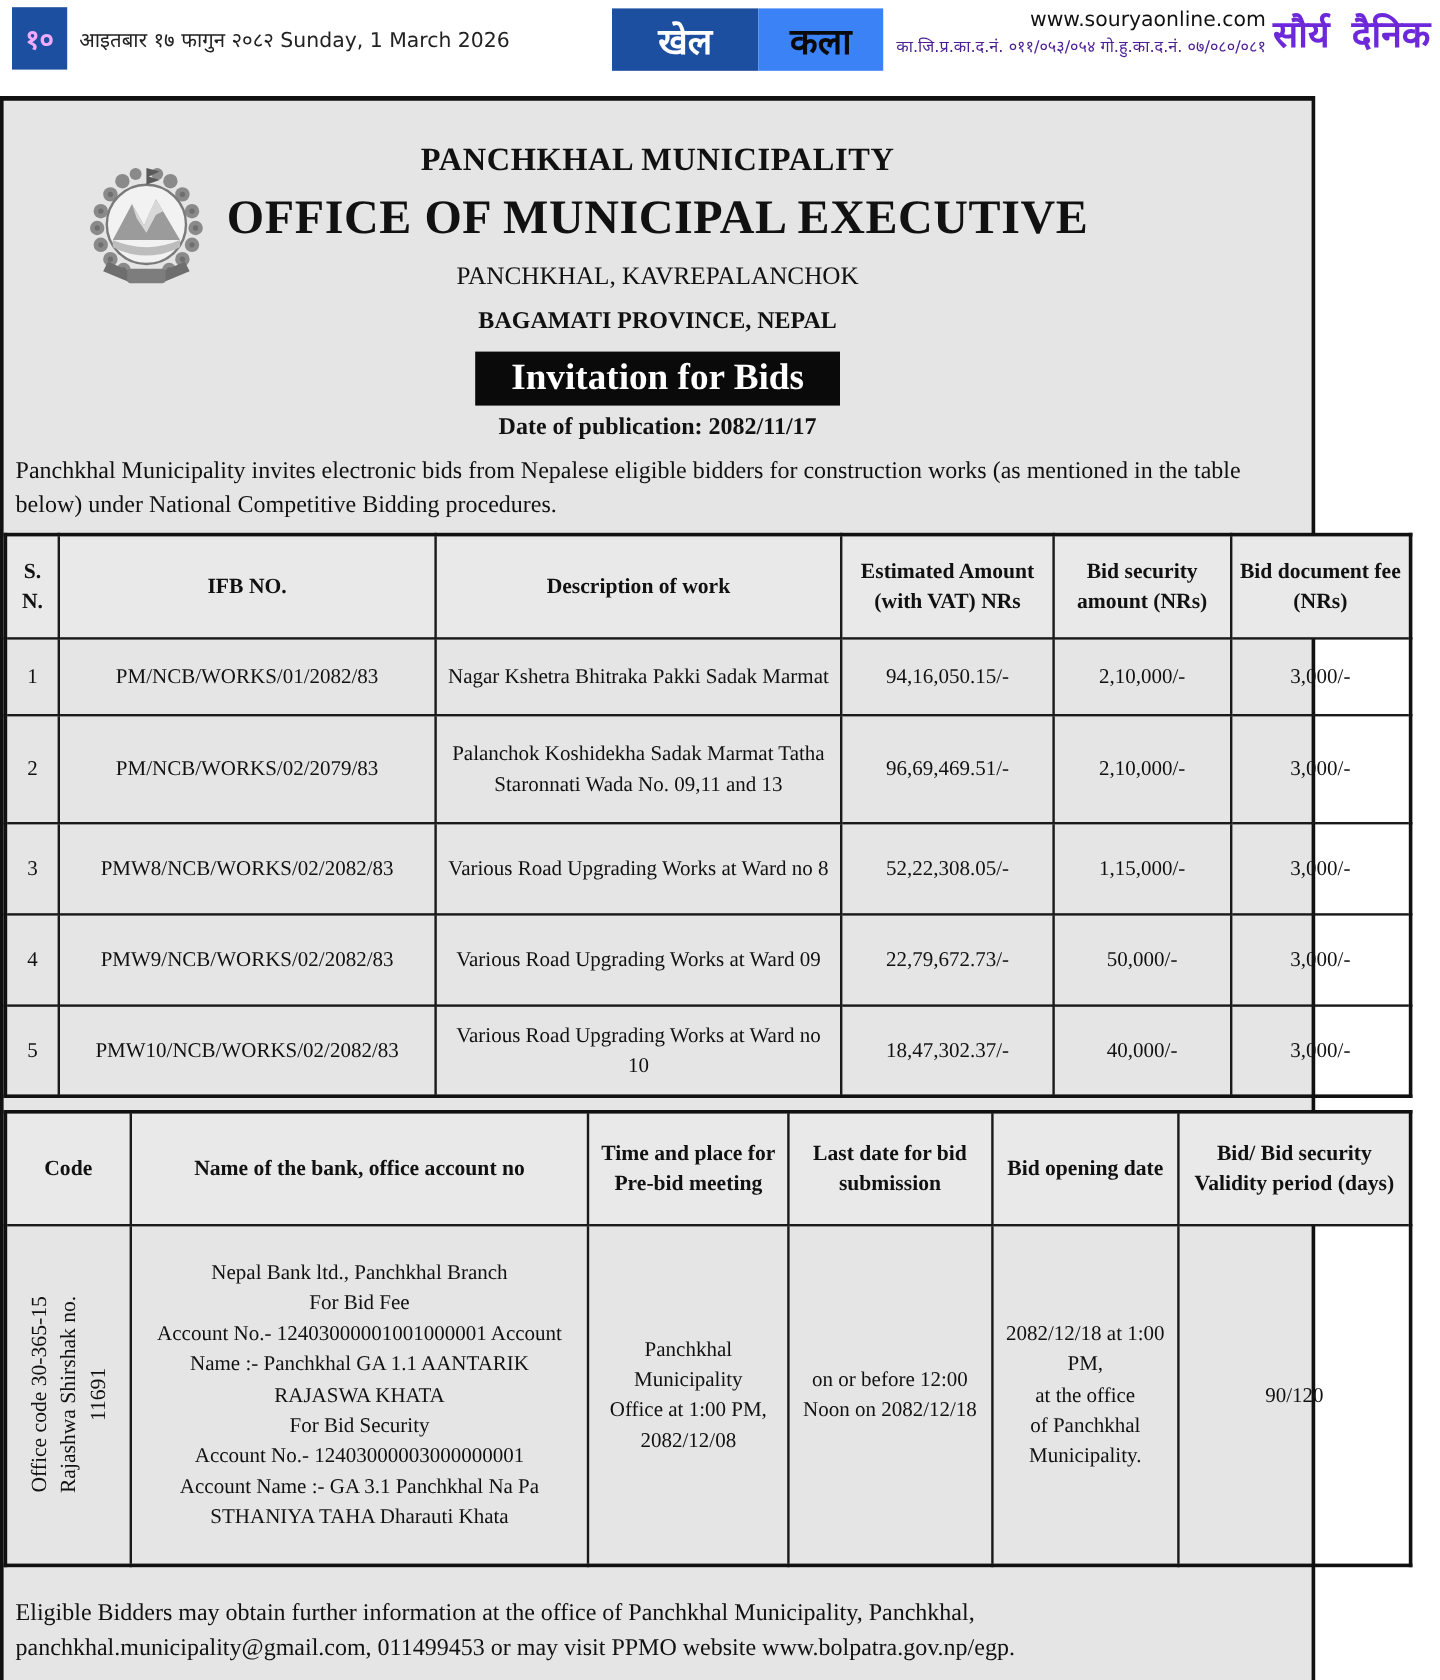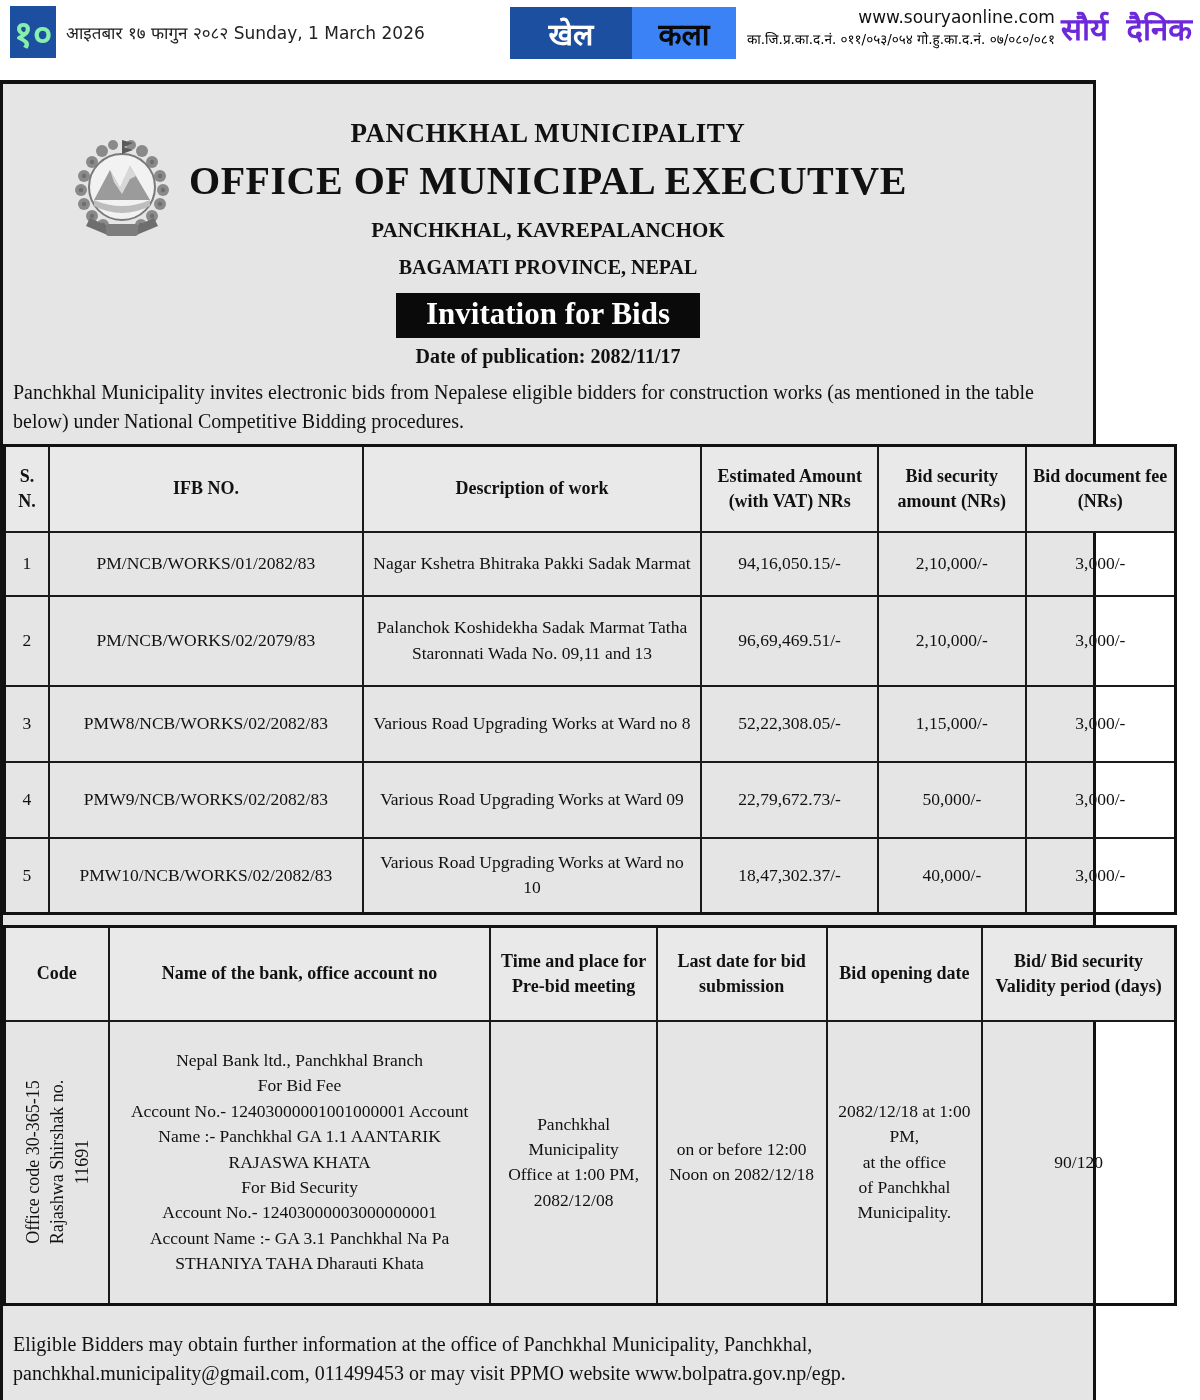--- a/index.html
+++ b/index.html
@@ -8,53 +8,53 @@
     width:1200px; height:1400px; background:#ffffff; position:relative;
     font-family:"Liberation Serif", serif; color:#111; overflow:hidden;
   }
 
   
   .masthead {
     height:64px; display:flex; align-items:center; position:relative;
     font-family:"DejaVu Sans", sans-serif; padding:0 4px;
   }
   .pagenum-box {
-    width:46px; height:52px; background:#1d4fa0; color:#86efac;
+    width:46px; height:52px; background:#1d4fa0; color:#f0abfc;
     display:flex; align-items:center; justify-content:center;
-    font-size:37px; font-weight:bold; margin:4px 10px 4px 6px;
+    font-size:23px; font-weight:bold; margin:4px 10px 4px 6px;
   }
   .mast-date { font-size:17px; color:#222; white-space:nowrap; }
   .section-box { position:absolute; left:510px; top:7px; display:flex; height:52px; }
   .section-khel {
     background:#1d4fa0; color:#fff; font-size:30px; font-weight:bold;
     display:flex; align-items:center; justify-content:center; width:122px;
   }
   .section-kala {
     background:#3b82f6; color:#0a0a0a; font-size:30px; font-weight:bold;
     display:flex; align-items:center; justify-content:center; width:104px;
   }
   .mast-right { position:absolute; right:8px; top:6px; display:flex; align-items:center; gap:6px; }
   .mast-right-texts { text-align:right; }
   .mast-website { font-size:17px; color:#111; line-height:1.35; }
-  .mast-reg { font-size:13.5px; color:#000000; line-height:1.5; }
+  .mast-reg { font-size:13.5px; color:#4c1d95; line-height:1.5; }
   .paper-name { color:#6d28d9; font-size:31px; font-weight:bold; white-space:nowrap;font-family:Liberation Mono, monospace; }
 
   
   .ad-box {
     position:absolute; left:0; top:80px; width:1096px; height:1336px;
     border-top:4px solid #111; border-left:3px solid #111; border-right:3px solid #111;
     border-bottom:9px solid #111; background:#e5e5e5;
   }
 
   .emblem { position:absolute; left:68px; top:48px; width:102px; height:118px; }
 
   .title-block { text-align:center; padding-top:34px; }
   .t-muni { font-size:27px; font-weight:bold; letter-spacing:.5px; }
   .t-office { font-size:40px; font-weight:bold; margin-top:8px; letter-spacing:.5px; }
-  .t-addr1 { font-size:21px; font-weight:bold; margin-top:14px; }
+  .t-addr1 { font-size:21px; font-weight:normal; margin-top:14px; }
   .t-addr2 { font-size:20px; font-weight:bold; margin-top:13px; }
   .banner-wrap { text-align:center; margin-top:14px; }
   .banner {
     display:inline-block; background:#0a0a0a; color:#fff; font-weight:bold;
     font-size:31px; padding:3px 30px 6px 30px;
   }
   .pub-date { text-align:center; font-size:20px; font-weight:bold; margin-top:7px; }
 
   .intro { font-size:20px; line-height:1.45; margin:10px 12px 0 10px; }
 

